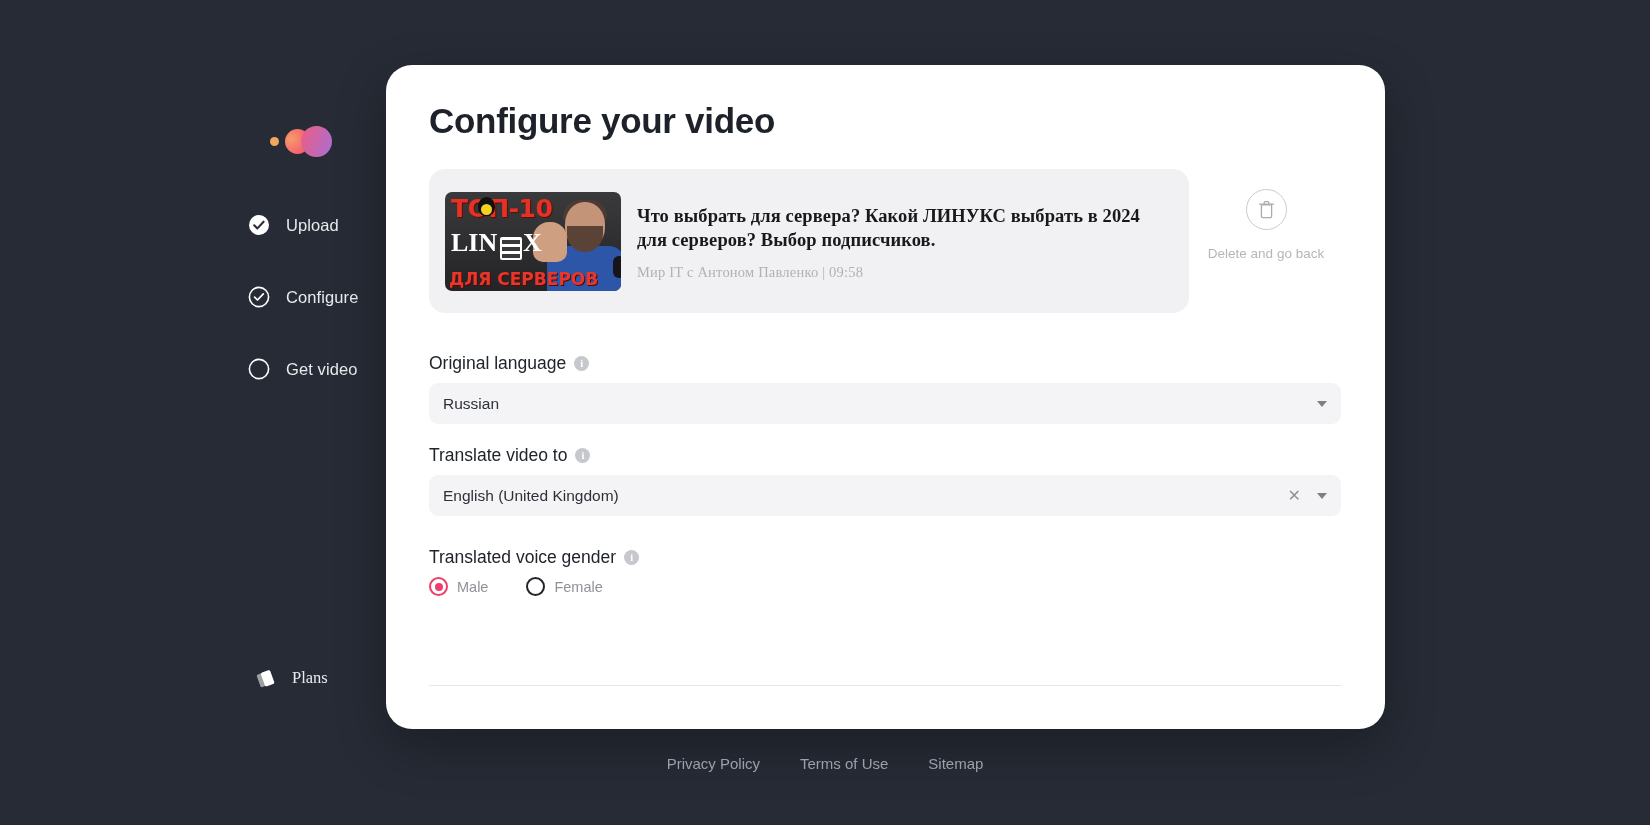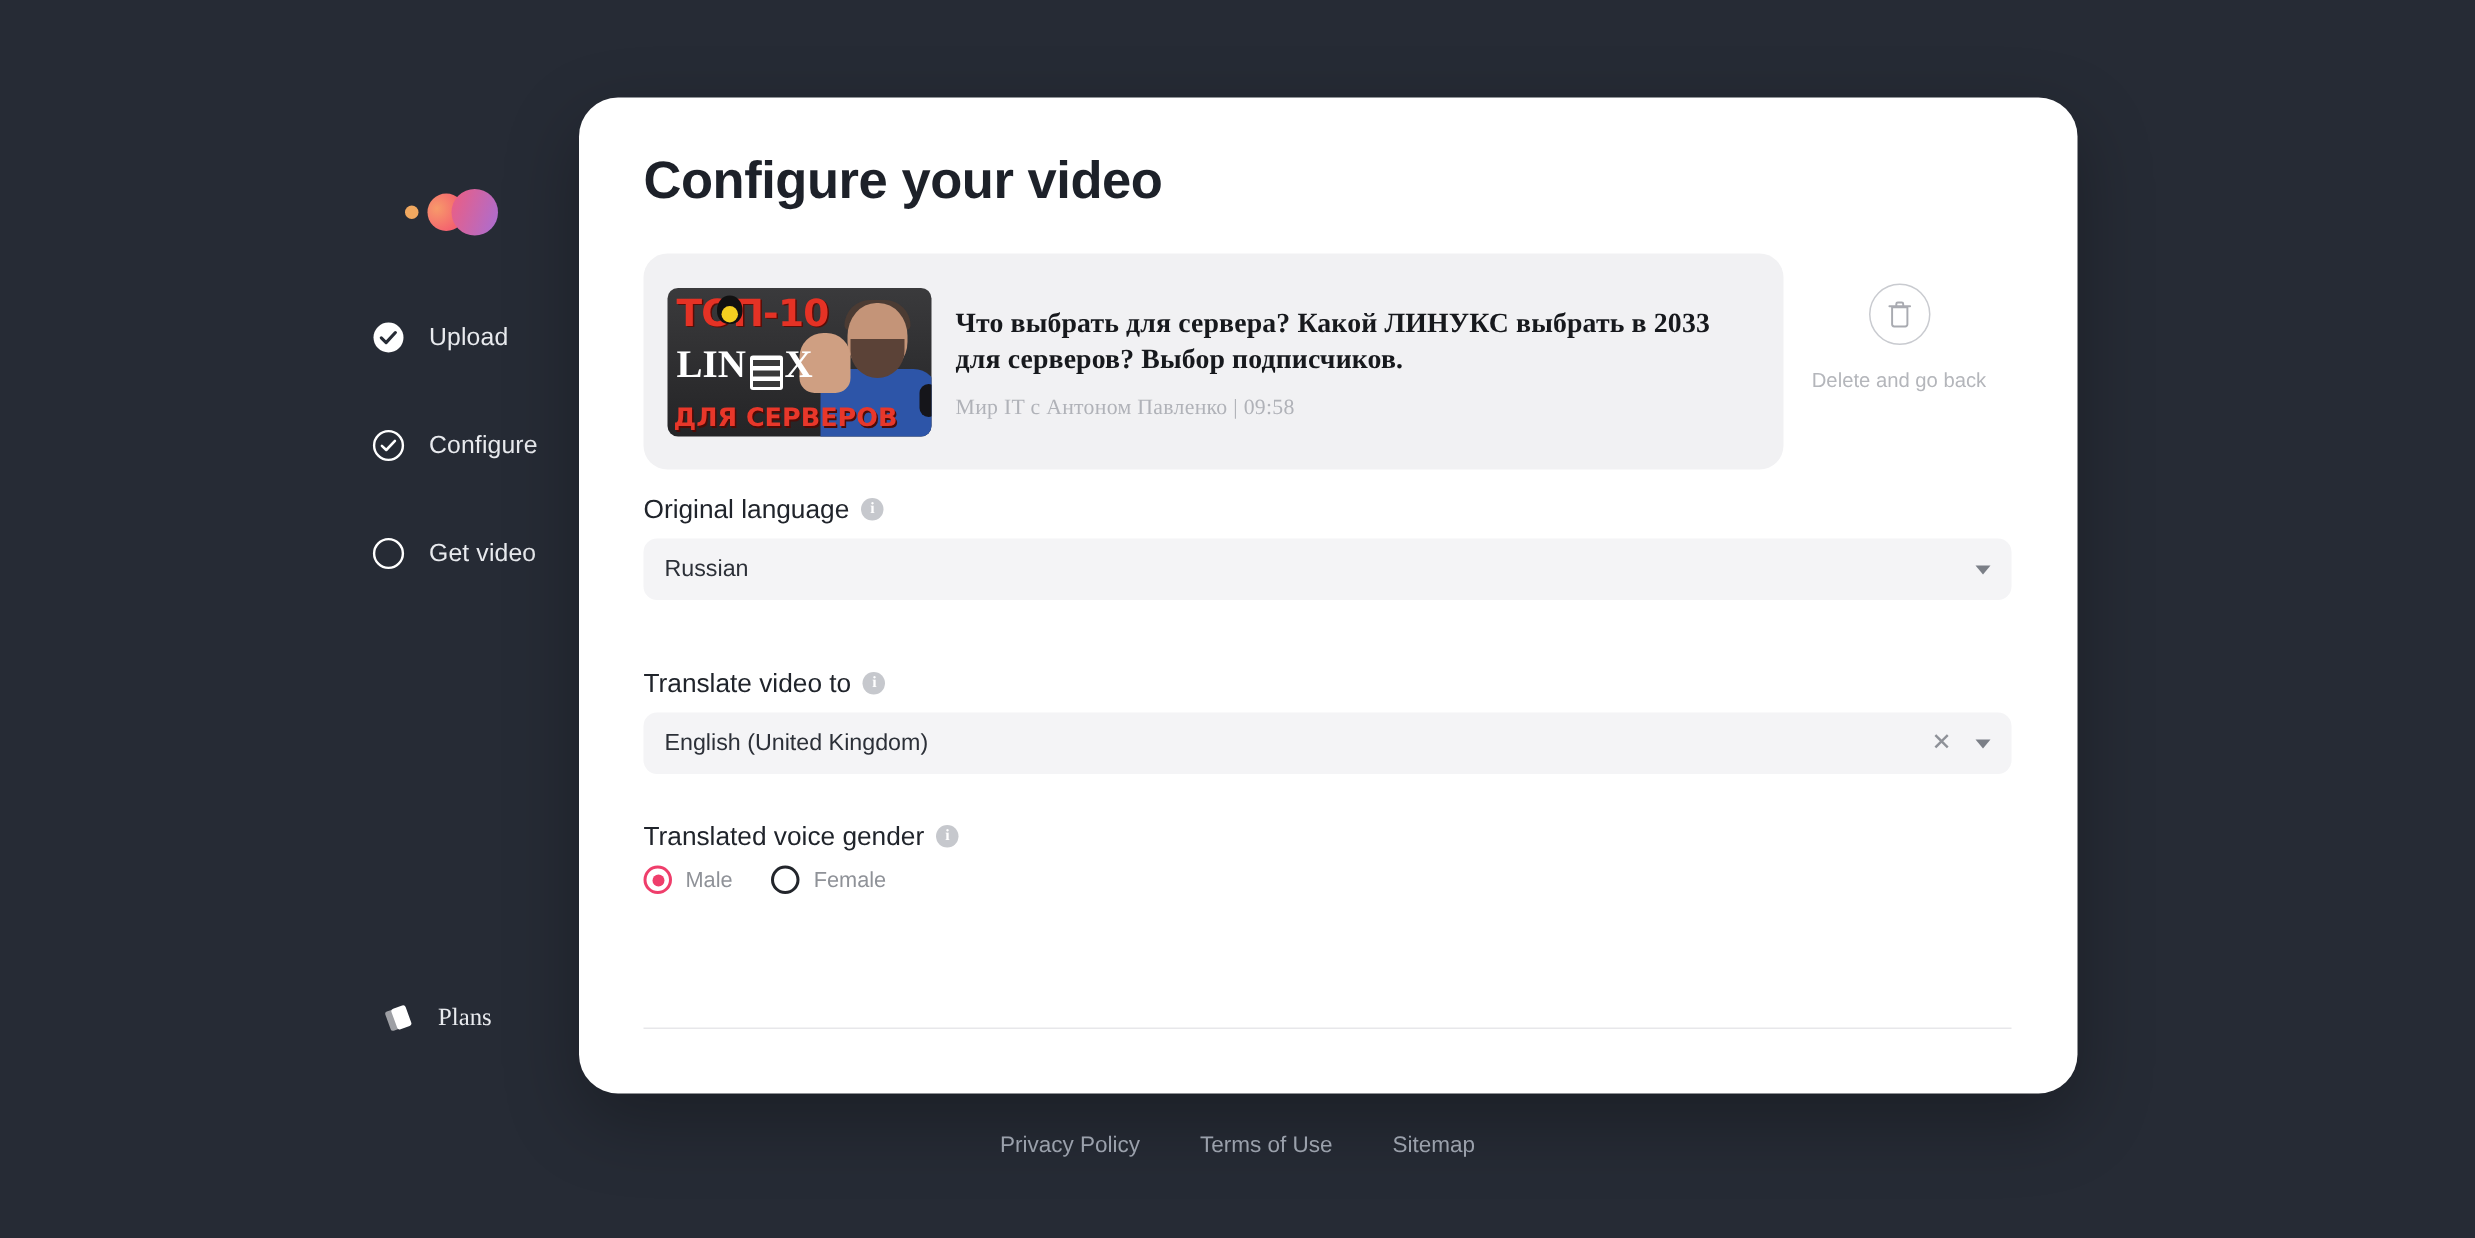--- a/index.html
+++ b/index.html
@@ -338,20 +338,21 @@
     width: 0; height: 0;
     border-left: 5px solid transparent;
     border-right: 5px solid transparent;
     border-top: 6px solid #7b7f87;
     cursor: pointer;
   }
 
   .radios {
     display: flex;
     align-items: center;
+    gap: 12px;
     margin-top: 3px;
   }
   .radio {
     display: flex;
     align-items: center;
     gap: 9px;
     cursor: pointer;
     margin-right: 26px;
   }
   .radio-circle {
@@ -511,40 +512,40 @@
         <div class="server">
           <span class="serv" style="top:3px"></span>
           <span class="serv" style="top:10px"></span>
           <span class="serv" style="top:17px"></span>
         </div>
         <div class="linux" style="left:78px">X</div>
         <div class="dlya">ДЛЯ СЕРВЕРОВ</div>
       </div>
 
       <div class="video-meta">
-        <div class="video-title">Что выбрать для сервера? Какой ЛИНУКС выбрать в 2033 для серверов? Выбор подписчиков.</div>
+        <div class="video-title">Что выбрать для сервера? Какой ЛИНУКС выбрать в 2024 для серверов? Выбор подписчиков.</div>
         <div class="video-sub">Мир IT с Антоном Павленко | 09:58</div>
       </div>
 
     </div>
 
     <div class="delete-block">
       <div class="delete-circle">
         <svg width="17" height="19" viewBox="0 0 17 19">
           <path d="M1.6 4.2 H15.4" stroke="#a9abb1" stroke-width="1.3" stroke-linecap="round"></path>
           <path d="M6.2 4.2 V2.6 a1 1 0 0 1 1-1 h2.6 a1 1 0 0 1 1 1 V4.2" fill="none" stroke="#a9abb1" stroke-width="1.3" stroke-linejoin="round"></path>
           <path d="M3.4 4.8 H13.6 V16.2 a1.4 1.4 0 0 1 -1.4 1.4 H4.8 a1.4 1.4 0 0 1 -1.4 -1.4 Z" fill="none" stroke="#a9abb1" stroke-width="1.3" stroke-linejoin="round"></path>
         </svg>
       </div>
       <div class="delete-label">Delete and go back</div>
     </div>
 
   </div>
 
-  <div class="field" style="top:264px">
+  <div class="field" style="top:288px">
     <div class="field-label">
       <span>Original language</span>
       <span class="info-icon">i</span>
     </div>
     <div class="select">
       <span class="select-value">Russian</span>
       <span class="caret"></span>
     </div>
   </div>
 

